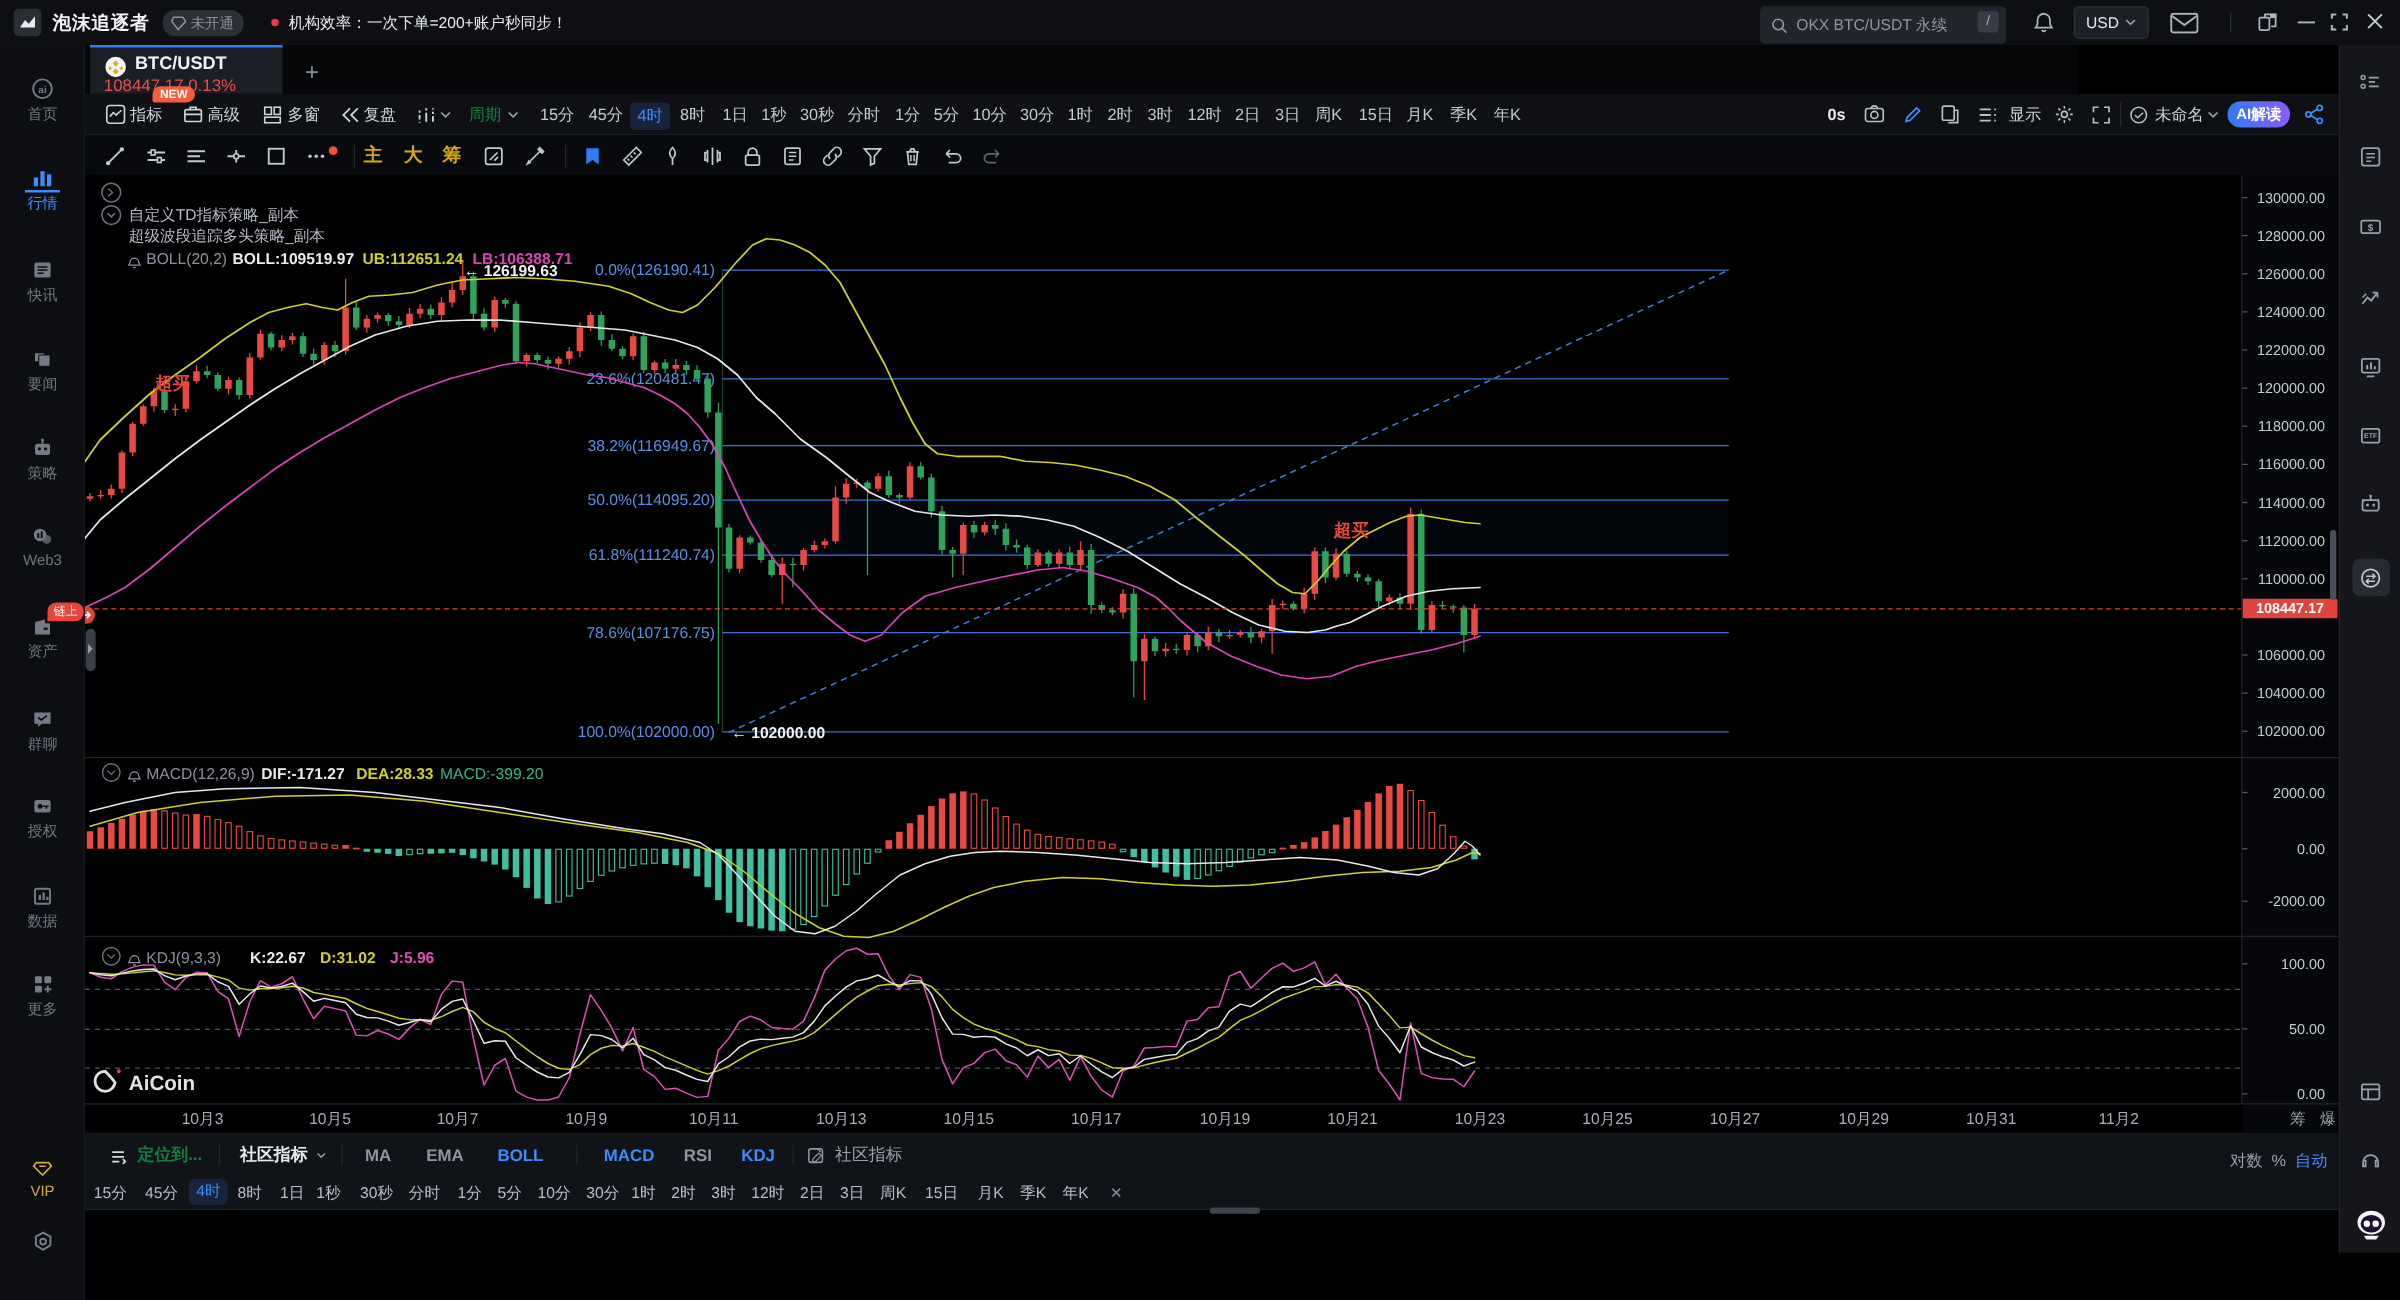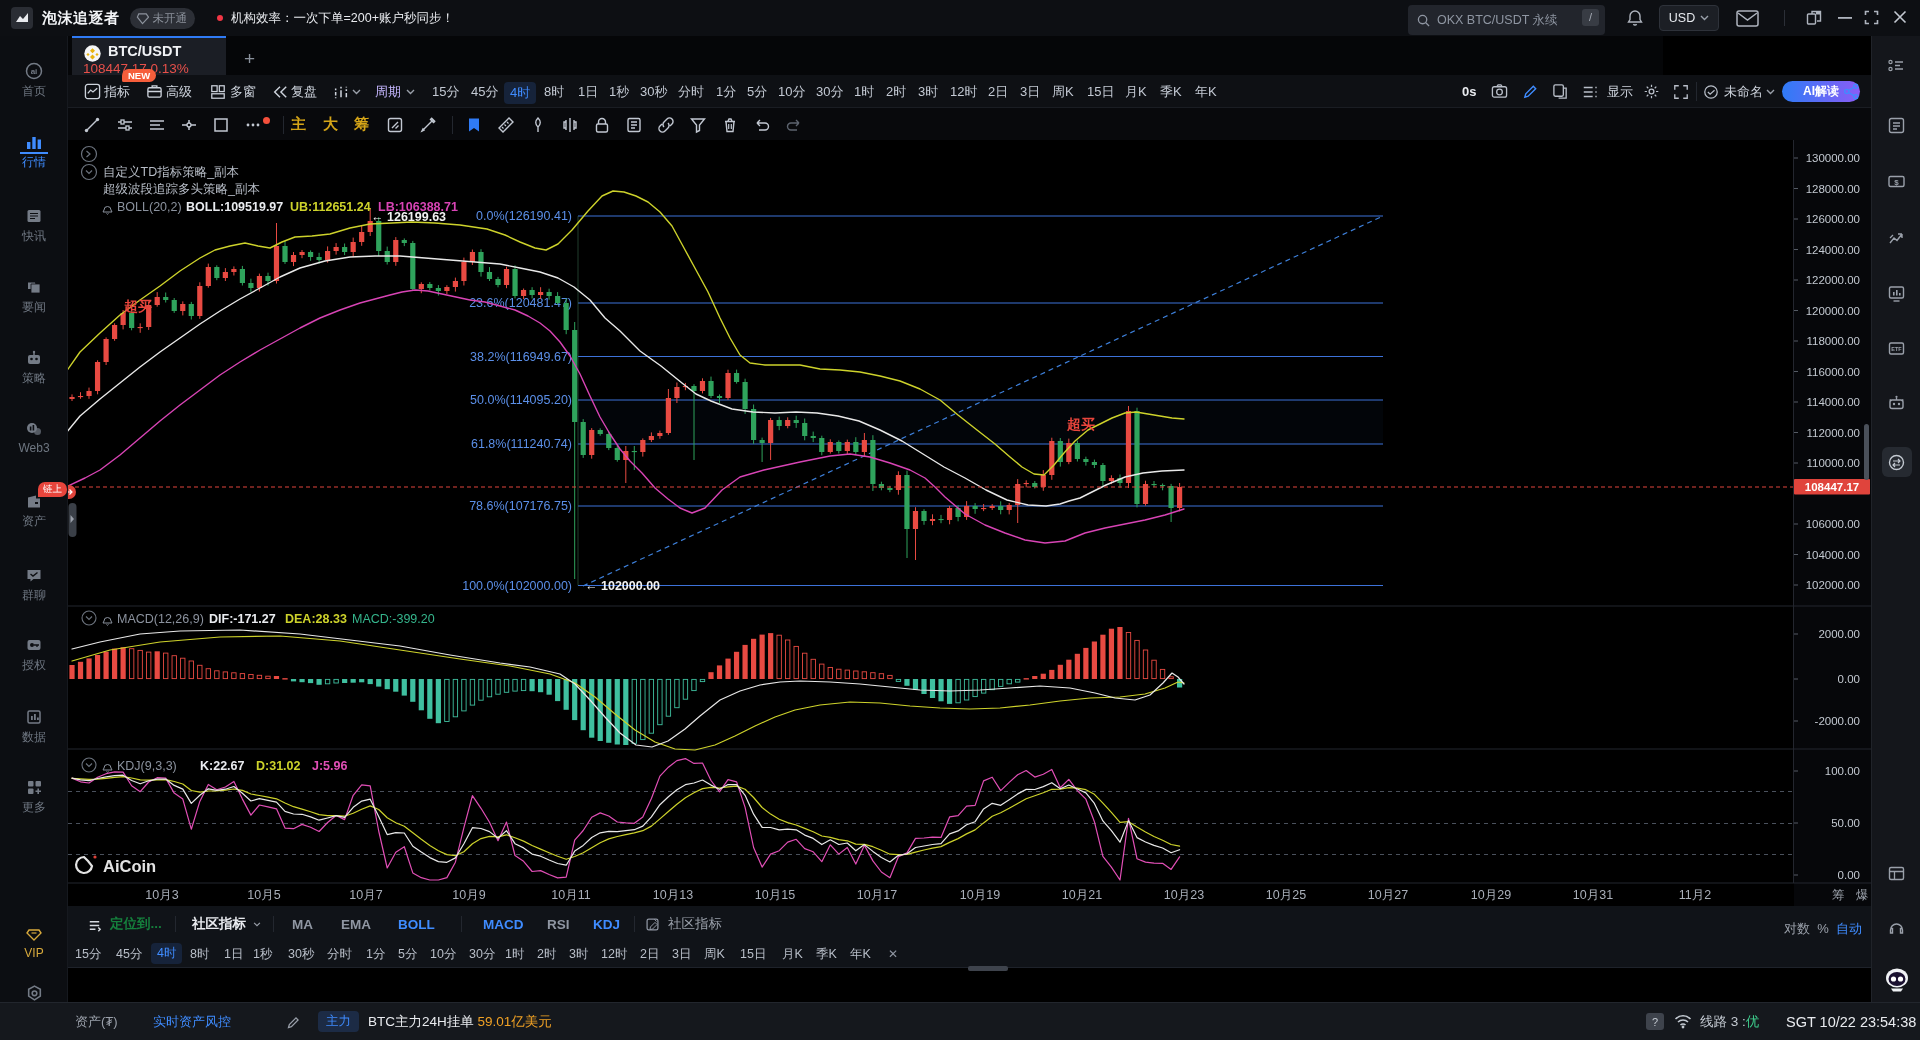--- a/index.html
+++ b/index.html
@@ -225,21 +225,21 @@
       <svg class="ic abs" style="left:272px;top:9px" width="16" height="16" viewBox="0 0 18 18">
         <path d="M9 3 L3 9 l6 6 M16 3 l-6 6 6 6" fill="none" stroke="#cdd3dc" stroke-width="1.6"></path>
       </svg>
       <div class="abs" style="left:291px;top:0;height:33px;display:flex;align-items:center;font-size:13px;color:#cdd3dc">复盘</div>
       <svg class="ic abs" style="left:333px;top:9px" width="16" height="16" viewBox="0 0 18 18">
         <path d="M3 9 v4 M3 5 v2 m0 8 v1 M9 3 v2 m0 2 v8 M15 6 v2 m0 2 v5 M15 3 v1" stroke="#cdd3dc" stroke-width="1.7"></path>
       </svg>
       <svg class="ic abs" style="left:352px;top:14px" width="9" height="6" viewBox="0 0 9 6">
         <path d="M1 1 L4.5 4.5 L8 1" fill="none" stroke="#9aa0aa" stroke-width="1.4"></path>
       </svg>
-      <div class="abs" style="left:375px;top:0;height:33px;display:flex;align-items:center;font-size:13px;color:#c4b5fd">周期</div>
+      <div class="abs" style="left:375px;top:0;height:33px;display:flex;align-items:center;font-size:13px;color:#15803d">周期</div>
       <svg class="ic abs" style="left:406px;top:14px" width="9" height="6" viewBox="0 0 9 6">
         <path d="M1 1 L4.5 4.5 L8 1" fill="none" stroke="#9aa0aa" stroke-width="1.4"></path>
       </svg>
       <div class="abs" style="left:432px;top:0;height:33px;display:flex;align-items:center;font-size:13px;color:#c3c9d3">15分</div>
       <div class="abs" style="left:471px;top:0;height:33px;display:flex;align-items:center;font-size:13px;color:#c3c9d3">45分</div>
       <div class="abs" style="left:504px;top:7px;background:#16233a;color:#3f8cff;border-radius:4px;padding:2px 6px;font-size:13px">4时</div>
       <div class="abs" style="left:544px;top:0;height:33px;display:flex;align-items:center;font-size:13px;color:#c3c9d3">8时</div>
       <div class="abs" style="left:578px;top:0;height:33px;display:flex;align-items:center;font-size:13px;color:#c3c9d3">1日</div>
       <div class="abs" style="left:609px;top:0;height:33px;display:flex;align-items:center;font-size:13px;color:#c3c9d3">1秒</div>
       <div class="abs" style="left:640px;top:0;height:33px;display:flex;align-items:center;font-size:13px;color:#c3c9d3">30秒</div>
@@ -285,21 +285,21 @@
       </svg>
       <div class="abs" style="left:1696px;top:7px;width:1px;height:19px;background:#23272f"></div>
       <svg class="ic abs" style="left:1703px;top:9px" width="16" height="16" viewBox="0 0 18 18">
         <circle cx="9" cy="9" r="7" fill="none" stroke="#b9bfc9" stroke-width="1.4"></circle>
         <path d="M5.5 9 l2.5 2.5 L13 7" fill="none" stroke="#b9bfc9" stroke-width="1.4"></path>
       </svg>
       <div class="abs" style="left:1724px;top:0;height:33px;display:flex;align-items:center;font-size:13px;color:#cdd3dc">未命名</div>
       <svg class="ic abs" style="left:1766px;top:14px" width="9" height="6" viewBox="0 0 9 6">
         <path d="M1 1 L4.5 4.5 L8 1" fill="none" stroke="#9aa0aa" stroke-width="1.4"></path>
       </svg>
-      <div class="abs" style="left:1782px;top:6px;height:21px;border-radius:11px;background:linear-gradient(90deg,#2f7bf6,#8b5cf6);color:#fff;font-size:12px;display:flex;align-items:center;padding:0 21px;font-weight:bold">AI解读</div>
+      <div class="abs" style="left:1782px;top:6px;height:21px;border-radius:11px;background:linear-gradient(90deg,#2f7bf6,#8b5cf6);color:#fff;font-size:12px;display:flex;align-items:center;padding:0 7px;font-weight:bold">AI解读</div>
       <svg class="ic abs" style="left:1843px;top:8px" width="17" height="17" viewBox="0 0 18 18">
         <circle cx="4" cy="9" r="2.2" fill="none" stroke="#3f8cff" stroke-width="1.4"></circle>
         <circle cx="13.5" cy="3.5" r="2.2" fill="none" stroke="#3f8cff" stroke-width="1.4"></circle>
         <circle cx="13.5" cy="14.5" r="2.2" fill="none" stroke="#3f8cff" stroke-width="1.4"></circle>
         <path d="M6 8 l5.5-3.5 M6 10 l5.5 3.5" stroke="#3f8cff" stroke-width="1.4"></path>
       </svg>
     </div>
 
 <div id="drawbar">
       <svg class="ic abs" style="left:83px;top:8px" width="18" height="18" viewBox="0 0 18 18">
@@ -959,36 +959,20 @@
         <div class="abs" style="left:704px;top:0;height:28px;display:flex;align-items:center;font-size:12.5px;color:#b9bfc9">周K</div>
         <div class="abs" style="left:740px;top:0;height:28px;display:flex;align-items:center;font-size:12.5px;color:#b9bfc9">15日</div>
         <div class="abs" style="left:782px;top:0;height:28px;display:flex;align-items:center;font-size:12.5px;color:#b9bfc9">月K</div>
         <div class="abs" style="left:816px;top:0;height:28px;display:flex;align-items:center;font-size:12.5px;color:#b9bfc9">季K</div>
         <div class="abs" style="left:850px;top:0;height:28px;display:flex;align-items:center;font-size:12.5px;color:#b9bfc9">年K</div>
         <div class="abs" style="left:888px;top:0;height:28px;display:flex;align-items:center;font-size:12px;color:#8f96a2">✕</div>
         <div class="abs" style="left:968px;top:26px;width:40px;height:5px;border-radius:2px;background:#3e434c"></div>
         <div class="abs" style="left:1784px;top:-20px;font-size:13px;color:#9aa0aa">对数&nbsp;&nbsp;%&nbsp;&nbsp;<span style="color:#3f8cff">自动</span></div>
       </div>
     </div>
-<div id="statusbar">
-      <div class="abs" style="left:75px;top:0;height:38px;display:flex;align-items:center;color:#9aa0aa;font-size:13px">资产(₮)</div>
-      <div class="abs" style="left:153px;top:0;height:38px;display:flex;align-items:center;color:#3f8cff;font-size:13px">实时资产风控</div>
-      <svg class="ic abs" style="left:286px;top:12px" width="15" height="15" viewBox="0 0 18 18">
-        <path d="M3 15 l1-3.5 8-8 2.5 2.5 -8 8 z" fill="none" stroke="#9aa0aa" stroke-width="1.5"></path>
-      </svg>
-      <div class="abs" style="left:318px;top:8px;background:#1c2b45;border-radius:4px;color:#3f8cff;font-size:12.5px;padding:2px 8px">主力</div>
-      <div class="abs" style="left:368px;top:0;height:38px;display:flex;align-items:center;color:#e9ebef;font-size:13.5px">BTC主力24H挂单&nbsp;<span style="color:#f0a125">59.01亿美元</span></div>
-      <div class="abs" style="left:1646px;top:10px;width:18px;height:17px;background:#3e434c;border-radius:3px;color:#c3c9d1;font-size:11px;display:flex;align-items:center;justify-content:center">?</div>
-      <svg class="ic abs" style="left:1674px;top:11px" width="18" height="15" viewBox="0 0 18 15">
-        <path d="M1.5 5 a10.5 10.5 0 0 1 15 0 M4 8 a7 7 0 0 1 10 0 M6.5 11 a3.5 3.5 0 0 1 5 0" fill="none" stroke="#c3c9d1" stroke-width="1.5"></path>
-        <circle cx="9" cy="13" r="1.4" fill="#c3c9d1"></circle>
-      </svg>
-      <div class="abs" style="left:1700px;top:0;height:38px;display:flex;align-items:center;color:#c3c9d1;font-size:13.5px">线路 3 : <span style="color:#3ecf8e">优</span></div>
-      <div class="abs" style="left:1786px;top:0;height:38px;display:flex;align-items:center;color:#e9ebef;font-size:14.5px">SGT 10/22 23:54:38</div>
-    </div>
 <div id="rightstrip">
       <div class="rsi" style="top:15px">
         <div style="width:30px;height:30px;display:flex;align-items:center;justify-content:center">
           <svg class="ic" width="19" height="19" viewBox="0 0 19 19">
             <circle cx="3.5" cy="5" r="1.6" fill="none" stroke="#9aa0aa" stroke-width="1.2"></circle>
             <circle cx="3.5" cy="12" r="1.6" fill="none" stroke="#9aa0aa" stroke-width="1.2"></circle>
             <path d="M8 5 h8 M8 12 h8 M8 8.5 h5" stroke="#9aa0aa" stroke-width="1.4"></path>
           </svg>
         </div>
       </div>

